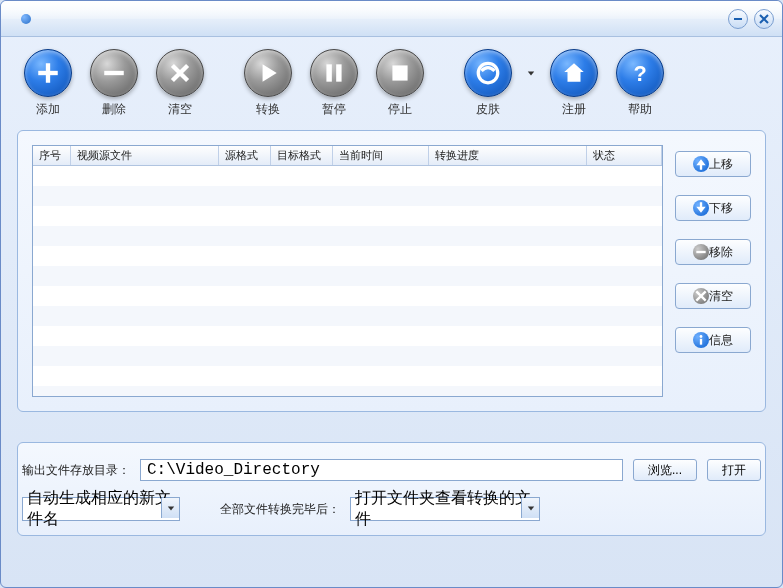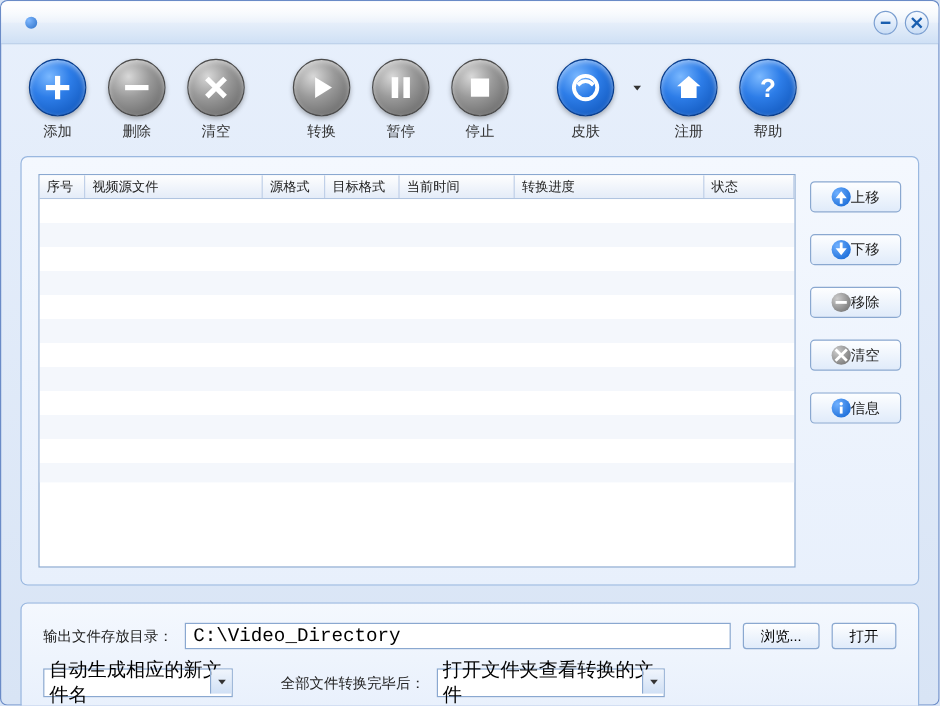--- a/index.html
+++ b/index.html
@@ -22,33 +22,33 @@
 .tb-icon { width:48px; height:48px; border-radius:50%; position:relative; display:flex; align-items:center; justify-content:center; margin-bottom:4px; }
 .tb-icon.blue { background: radial-gradient(circle at 35% 30%, #7ab8ff 0%, #2d7de8 40%, #0a4db0 100%); box-shadow: inset 0 2px 4px rgba(255,255,255,0.5), 0 2px 4px rgba(0,0,0,0.3); border:1px solid #0a3d8a;}
 .tb-icon.grey { background: radial-gradient(circle at 35% 30%, #d8d8d8 0%, #9a9a9a 40%, #5a5a5a 100%); box-shadow: inset 0 2px 4px rgba(255,255,255,0.5), 0 2px 4px rgba(0,0,0,0.3); border:1px solid #4a4a4a;}
 .tb-icon svg { width:26px; height:26px; fill:#fff; }
 .tb-label { font-size:12px; color:#333; }
 .tb-dropdown { width:12px; display:flex; align-items:center; justify-content:center; height:48px; cursor:pointer;}
 .tb-dropdown svg { width:8px; height:8px; fill:#333;}
 
 .content { margin: 6px 16px 0; background: linear-gradient(to bottom,#f4f8fe,#e8f0fc); border:1px solid #9ab8e0; border-radius:6px; padding:14px; }
 .table-area { display:flex; gap:12px; }
-.table-wrap { flex:1; background:#fff; border:1px solid #8aa8d0; height:328px; overflow:hidden; }
+.table-wrap { flex:1; background:#fff; border:1px solid #8aa8d0; height:252px; overflow:hidden; }
 .table-head { display:flex; background: linear-gradient(to bottom,#fefefe,#e4ecf8); border-bottom:1px solid #b0c4e0; height:20px;}
 .th { font-size:11px; padding:2px 6px; border-right:1px solid #c0d0e8; color:#222; overflow:hidden; white-space:nowrap;}
 .table-body { height:236px; background: repeating-linear-gradient(to bottom, #fff 0, #fff 20px, #f4f7fc 20px, #f4f7fc 40px); border-top:none;}
 .side-btns { width:76px; display:flex; flex-direction:column; gap:18px; padding-top:6px;}
 .side-btn { height:26px; background: linear-gradient(to bottom,#fdfeff,#e0ebfa); border:1px solid #8aa8d0; border-radius:4px; display:flex; align-items:center; justify-content:center; gap:0; font-size:12px; cursor:pointer; color:#222;}
 .side-btn .ic { width:16px; height:16px; border-radius:50%; display:flex; align-items:center; justify-content:center;}
 .side-btn .ic svg{width:14px;height:14px;}
 .ic.blue{background:radial-gradient(circle at 30% 30%,#6fb0ff,#0a5fd0);}
 .ic.grey{background:radial-gradient(circle at 30% 30%,#ccc,#666);}
 .ic svg{fill:#fff;}
 
-.footer { margin: 14px 16px 0; background: linear-gradient(to bottom,#f4f8fe,#e8f0fc); border:1px solid #9ab8e0; border-radius:6px; padding:16px 18px 14px; }
+.footer { margin: 30px 16px 0; background: linear-gradient(to bottom,#f4f8fe,#e8f0fc); border:1px solid #9ab8e0; border-radius:6px; padding:16px 4px 14px; }
 .frow { display:flex; align-items:center; gap:10px; font-size:12px; margin-bottom:16px;}
 .frow:last-child{margin-bottom:0;}
 .flabel { color:#222; }
 .ftext { flex:1; max-width:380px; height:22px; background:#fff; border:1px solid #8aa8d0; padding:2px 6px; font-size:16px; font-family: "Courier New", monospace; }
 .fbtn { height:22px; padding:0 14px; background: linear-gradient(to bottom,#fdfeff,#e0ebfa); border:1px solid #8aa8d0; border-radius:3px; font-size:12px; cursor:pointer;}
 .fselect { height:24px; background:#fff; border:1px solid #8aa8d0; font-size:16px; padding:0 4px; position:relative; display:flex; align-items:center; cursor:pointer;}
 .fselect .arrow { position:absolute; right:0; top:0; width:18px; height:20px; background:linear-gradient(to bottom,#f0f5fc,#d0e0f5); border-left:1px solid #8aa8d0; display:flex; align-items:center; justify-content:center;}
 .fselect .arrow svg{width:8px;height:8px;fill:#333;}
 </style>
 </head>

